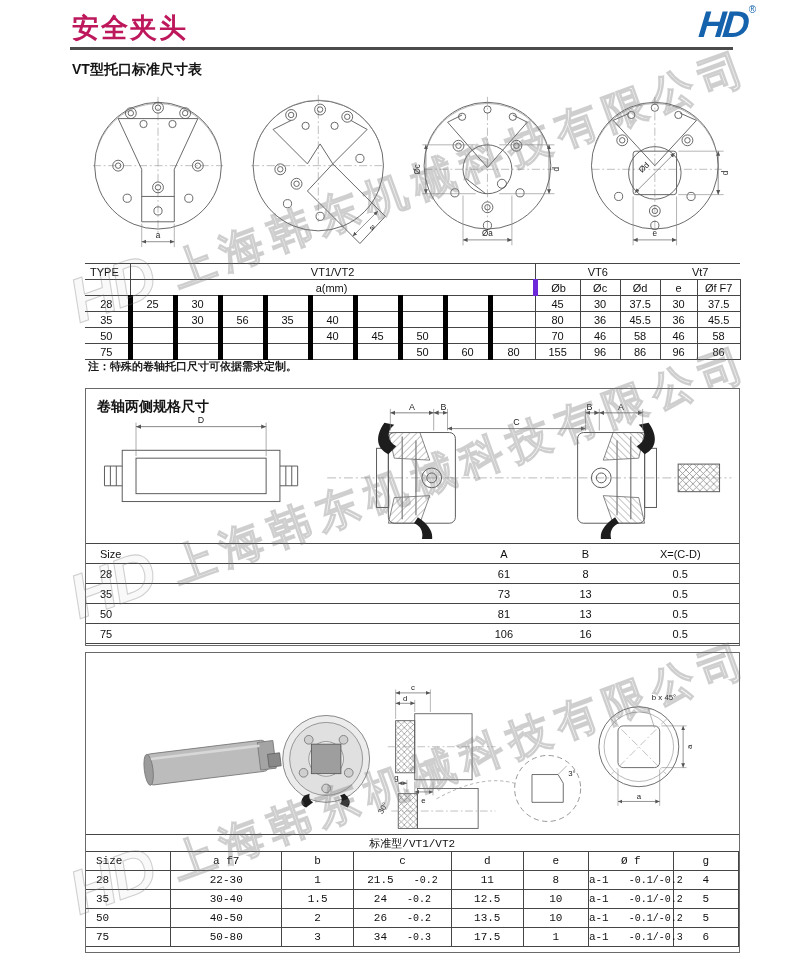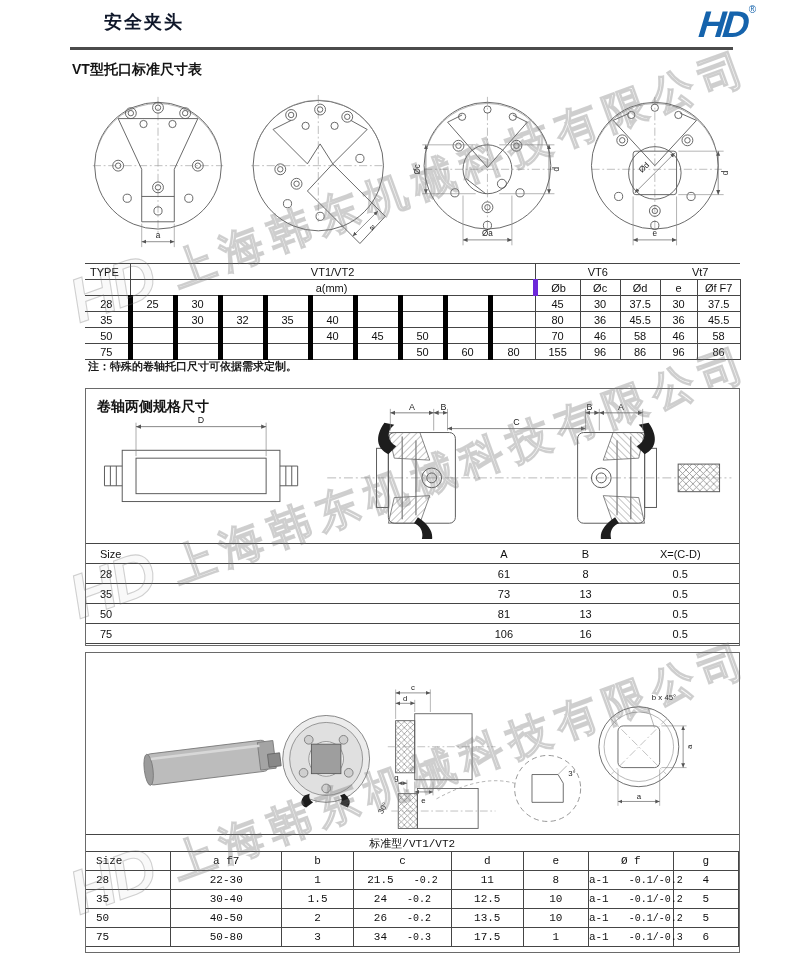--- a/index.html
+++ b/index.html
@@ -1,21 +1,21 @@
 <!DOCTYPE html>
 <html><head>
 <meta charset="utf-8">
 <style>
   html,body{margin:0;padding:0;}
   body{
     width:800px;height:959px;background:#ffffff;position:relative;overflow:hidden;
     font-family:"Liberation Sans", sans-serif;color:#111;
   }
   
-  .page-title{position:absolute;left:72px;top:10px;font-size:18px;font-weight:bold;letter-spacing:2px;color:#0f172a;margin-left:32px;}
+  .page-title{position:absolute;left:72px;top:10px;font-size:27px;font-weight:bold;letter-spacing:2px;color:#be185d;}
   .hrule{position:absolute;left:70px;top:47px;width:663px;height:2.5px;background:#4b4b4b;}
   .logo{position:absolute;right:44px;top:4px;color:#1563ac;}
   .logo .hd{font-size:37px;font-weight:bold;font-style:italic;letter-spacing:-3px;display:inline-block;transform:skewX(-6deg);}
   .logo .reg{font-size:10px;vertical-align:24px;margin-left:2px;}
   .sec-title{font-size:14px;font-weight:bold;color:#141414;}
   #s1-title{position:absolute;left:72px;top:61px;}
   
   #chucks{position:absolute;left:78px;top:86px;width:664px;height:174px;display:flex;justify-content:space-between;}
   svg{display:block;}
   .ln{stroke:#5a5a5a;stroke-width:1;fill:none;}
@@ -256,21 +256,21 @@
         <td class="c-v">45</td>
         <td class="c-v">30</td>
         <td class="c-v">37.5</td>
         <td class="c-v">30</td>
         <td class="c-v last">37.5</td>
       </tr>
       <tr>
         <td class="c-type">35</td>
         <td class="c-a"></td>
         <td class="c-a">30</td>
-        <td class="c-a">32</td>
+        <td class="c-a">56</td>
         <td class="c-a">35</td>
         <td class="c-a">40</td>
         <td class="c-a"></td>
         <td class="c-a"></td>
         <td class="c-a"></td>
         <td class="c-a"></td>
         <td class="c-v">80</td>
         <td class="c-v">36</td>
         <td class="c-v">45.5</td>
         <td class="c-v">36</td>

